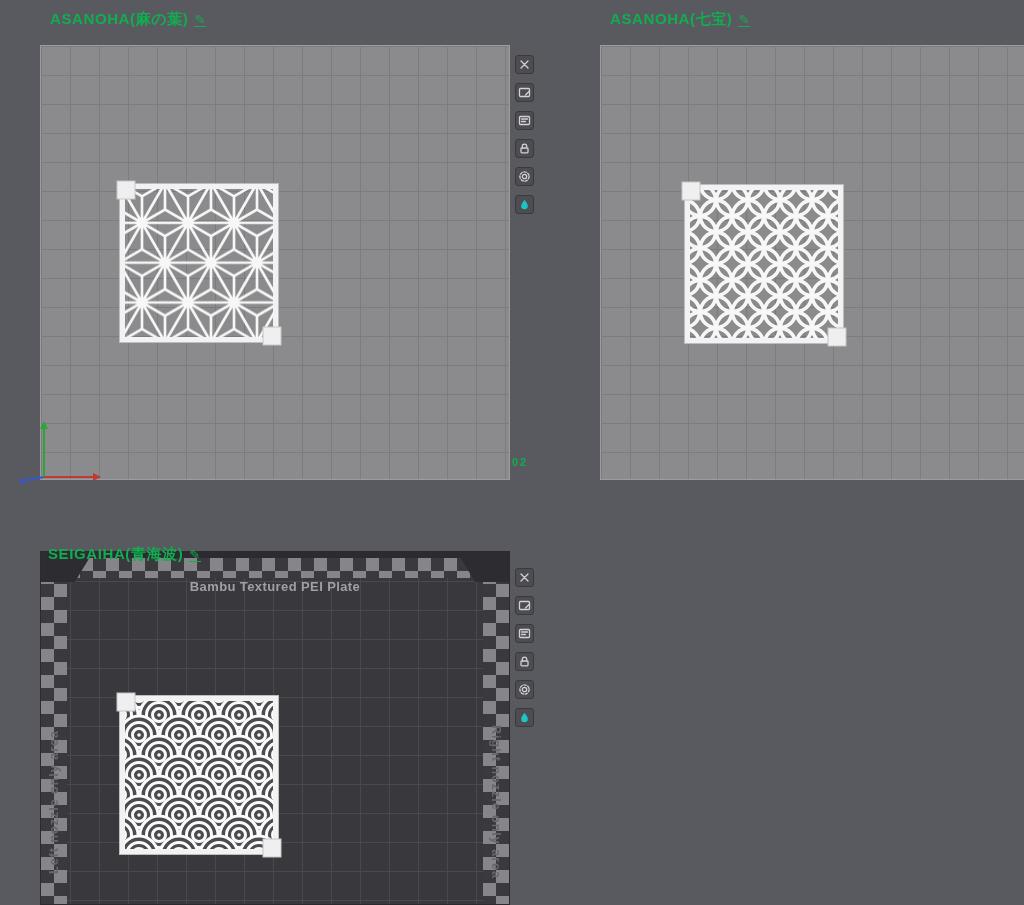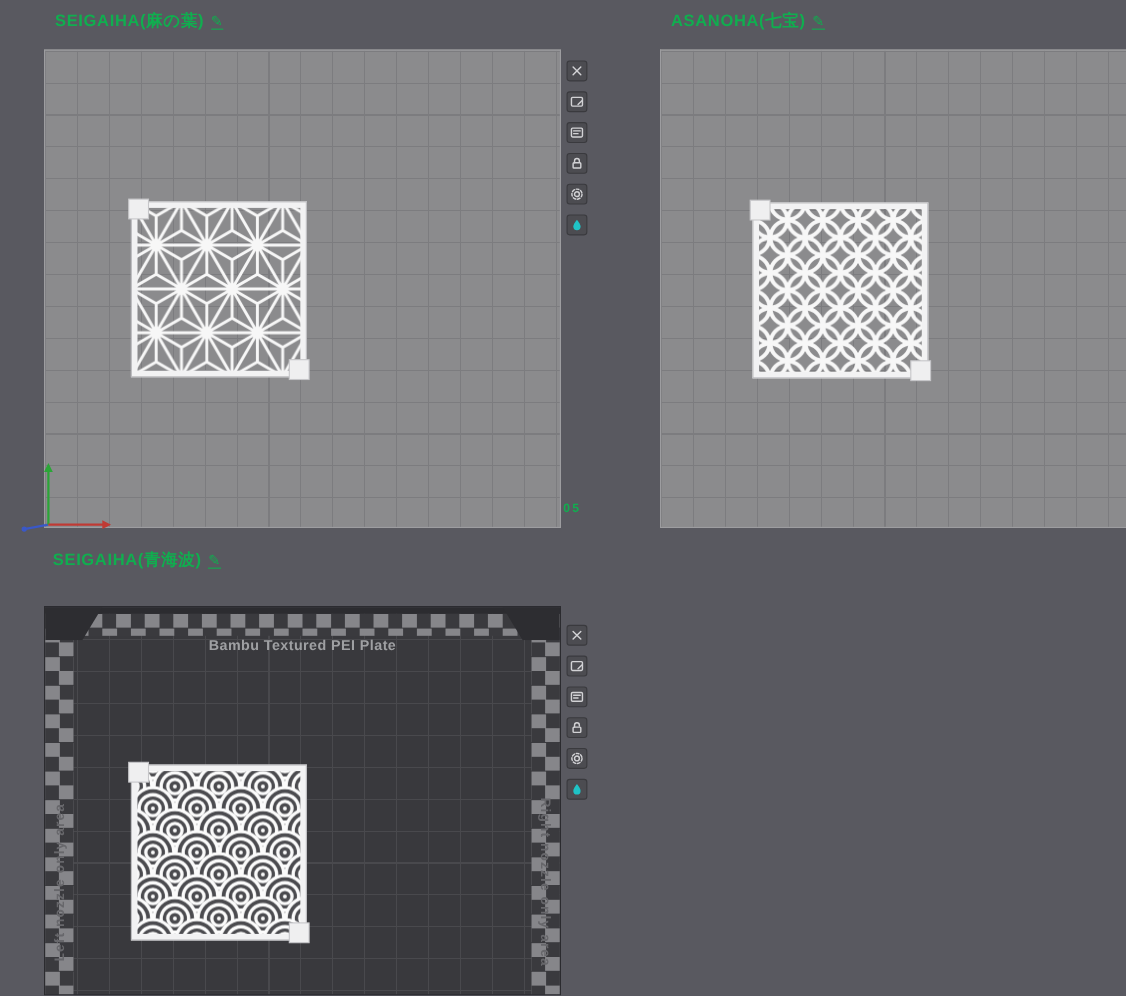--- a/index.html
+++ b/index.html
@@ -57,21 +57,21 @@
   .v-label.right{right:1px;top:140px}
 
   .axis{position:absolute;left:10px;top:420px;z-index:5}
 </style>
 </head>
 <body>
 
 <div id="app">
 
   <div class="plate-title" style="left:50px;top:10px">
-    <span>SEIGAIHA(麻の葉)</span>
+    <span>ASANOHA(麻の葉)</span>
     <span class="pencil">✎</span>
   </div>
 
   <div class="plate light" style="left:40px;top:45px;width:470px;height:435px">
     <svg class="tile" style="left:78px;top:137px" width="160" height="160">
       <defs>
         <pattern id="pat-asanoha" width="40" height="69.28" patternUnits="userSpaceOnUse" patternTransform="scale(1.15)">
           <path fill="none" stroke="#f7f7f7" stroke-width="2.3" d="M0 0H40 M-20 34.64H60 M0 69.28H40 M0 0L20 34.64M40 0L20 34.64M0 0L-20 34.64M40 0L60 34.64M-20 34.64L0 69.28M20 34.64L0 69.28M20 34.64L40 69.28M60 34.64L40 69.28M0 0L20 11.55M40 0L20 11.55M20 34.64L20 11.55M40 0L40 23.09M20 34.64L40 23.09M60 34.64L40 23.09M0 0L0 23.09M-20 34.64L0 23.09M20 34.64L0 23.09M-20 34.64L0 46.19M20 34.64L0 46.19M0 69.28L0 46.19M20 34.64L40 46.19M60 34.64L40 46.19M40 69.28L40 46.19M20 34.64L20 57.73M0 69.28L20 57.73M40 69.28L20 57.73"></path>
         </pattern>
       </defs>
@@ -113,21 +113,21 @@
           <circle class="g" cx="6.5" cy="6.5" r="2.2"></circle>
         </svg>
     </div>
     <div class="tool-btn">
       <svg width="13" height="13" viewBox="0 0 13 13">
           <path class="teal-fill" d="M6.5 1.8C6.5 1.8 3.2 5.8 3.2 8a3.3 3.3 0 0 0 6.6 0C9.8 5.8 6.5 1.8 6.5 1.8Z"></path>
         </svg>
     </div>
   </div>
 
-  <div class="plate-number" style="left:512px;top:456px">05</div>
+  <div class="plate-number" style="left:512px;top:456px">02</div>
 
   <svg class="axis" width="96" height="66">
     <path d="M34 57L12 61" style="stroke:var(--axis_z);stroke-width:2" fill="none"></path>
     <path d="M34 57V8" style="stroke:var(--axis_y);stroke-width:2" fill="none"></path>
     <path d="M30 9L38 9L34 1Z" style="fill:var(--axis_y)"></path>
     <path d="M34 57H84" style="stroke:var(--axis_x);stroke-width:2" fill="none"></path>
     <path d="M83 53L83 61L91 57Z" style="fill:var(--axis_x)"></path>
     <circle cx="12" cy="61" r="2.4" style="fill:var(--axis_z)"></circle>
   </svg>
 
@@ -150,21 +150,21 @@
         </pattern>
       </defs>
       <rect x="4" y="4" width="152" height="152" fill="url(#pat-shippo)"></rect>
       <rect x="3" y="3" width="154" height="154" fill="none" stroke="#f2f2f3" stroke-width="6"></rect>
       <rect x="0.5" y="0.5" width="159" height="159" fill="none" stroke="#bdbdc0" stroke-width="1"></rect>
       <rect x="-2" y="-2" width="18" height="18" fill="#efeff0" stroke="#c6c6c9" stroke-width="1"></rect>
       <rect x="144" y="144" width="18" height="18" fill="#efeff0" stroke="#c6c6c9" stroke-width="1"></rect>
     </svg>
   </div>
 
-  <div class="plate-title" style="left:48px;top:500px">
+  <div class="plate-title" style="left:48px;top:545px">
     <span>SEIGAIHA(青海波)</span>
     <span class="pencil">✎</span>
   </div>
 
   <div class="plate dark" style="left:40px;top:551px;width:470px;height:354px">
     <div class="p3-topbar"></div>
     <div class="checker" style="top:6px;left:0;right:0;height:20px"></div>
     <div class="checker" style="top:6px;left:0;width:26px;bottom:0"></div>
     <div class="checker" style="top:6px;right:0;width:26px;bottom:0"></div>
     <div class="p3-corner l"></div>

